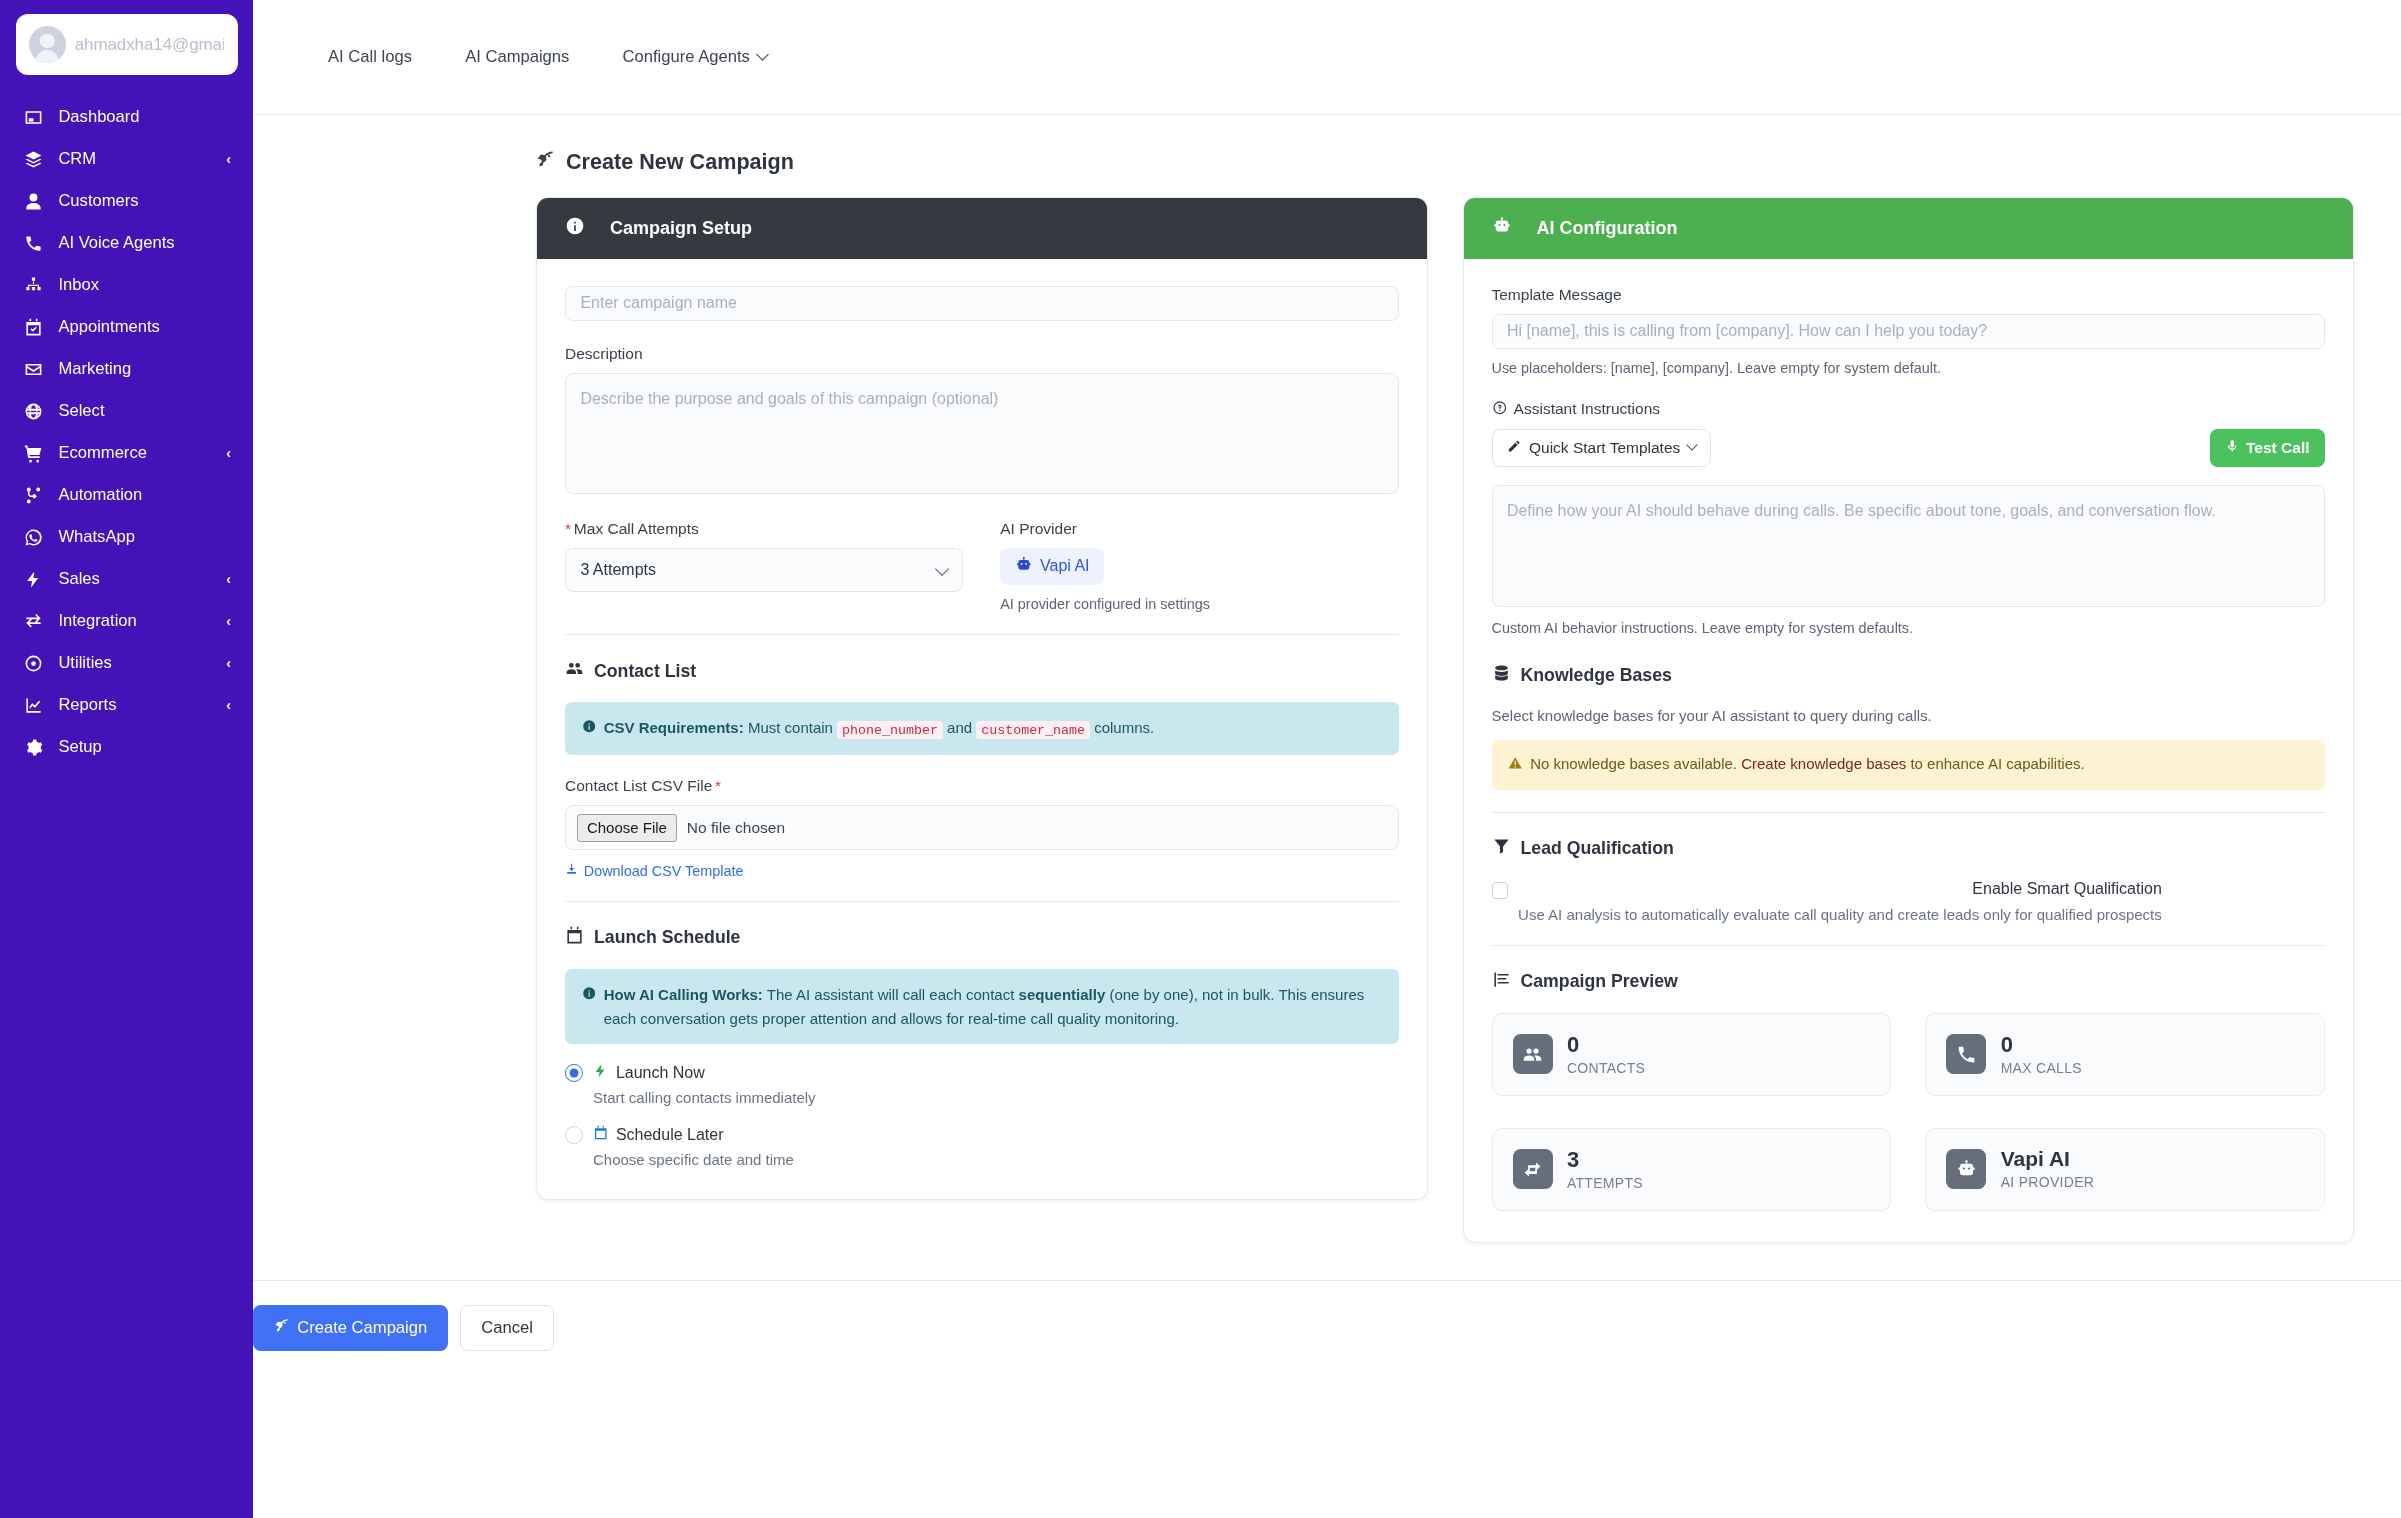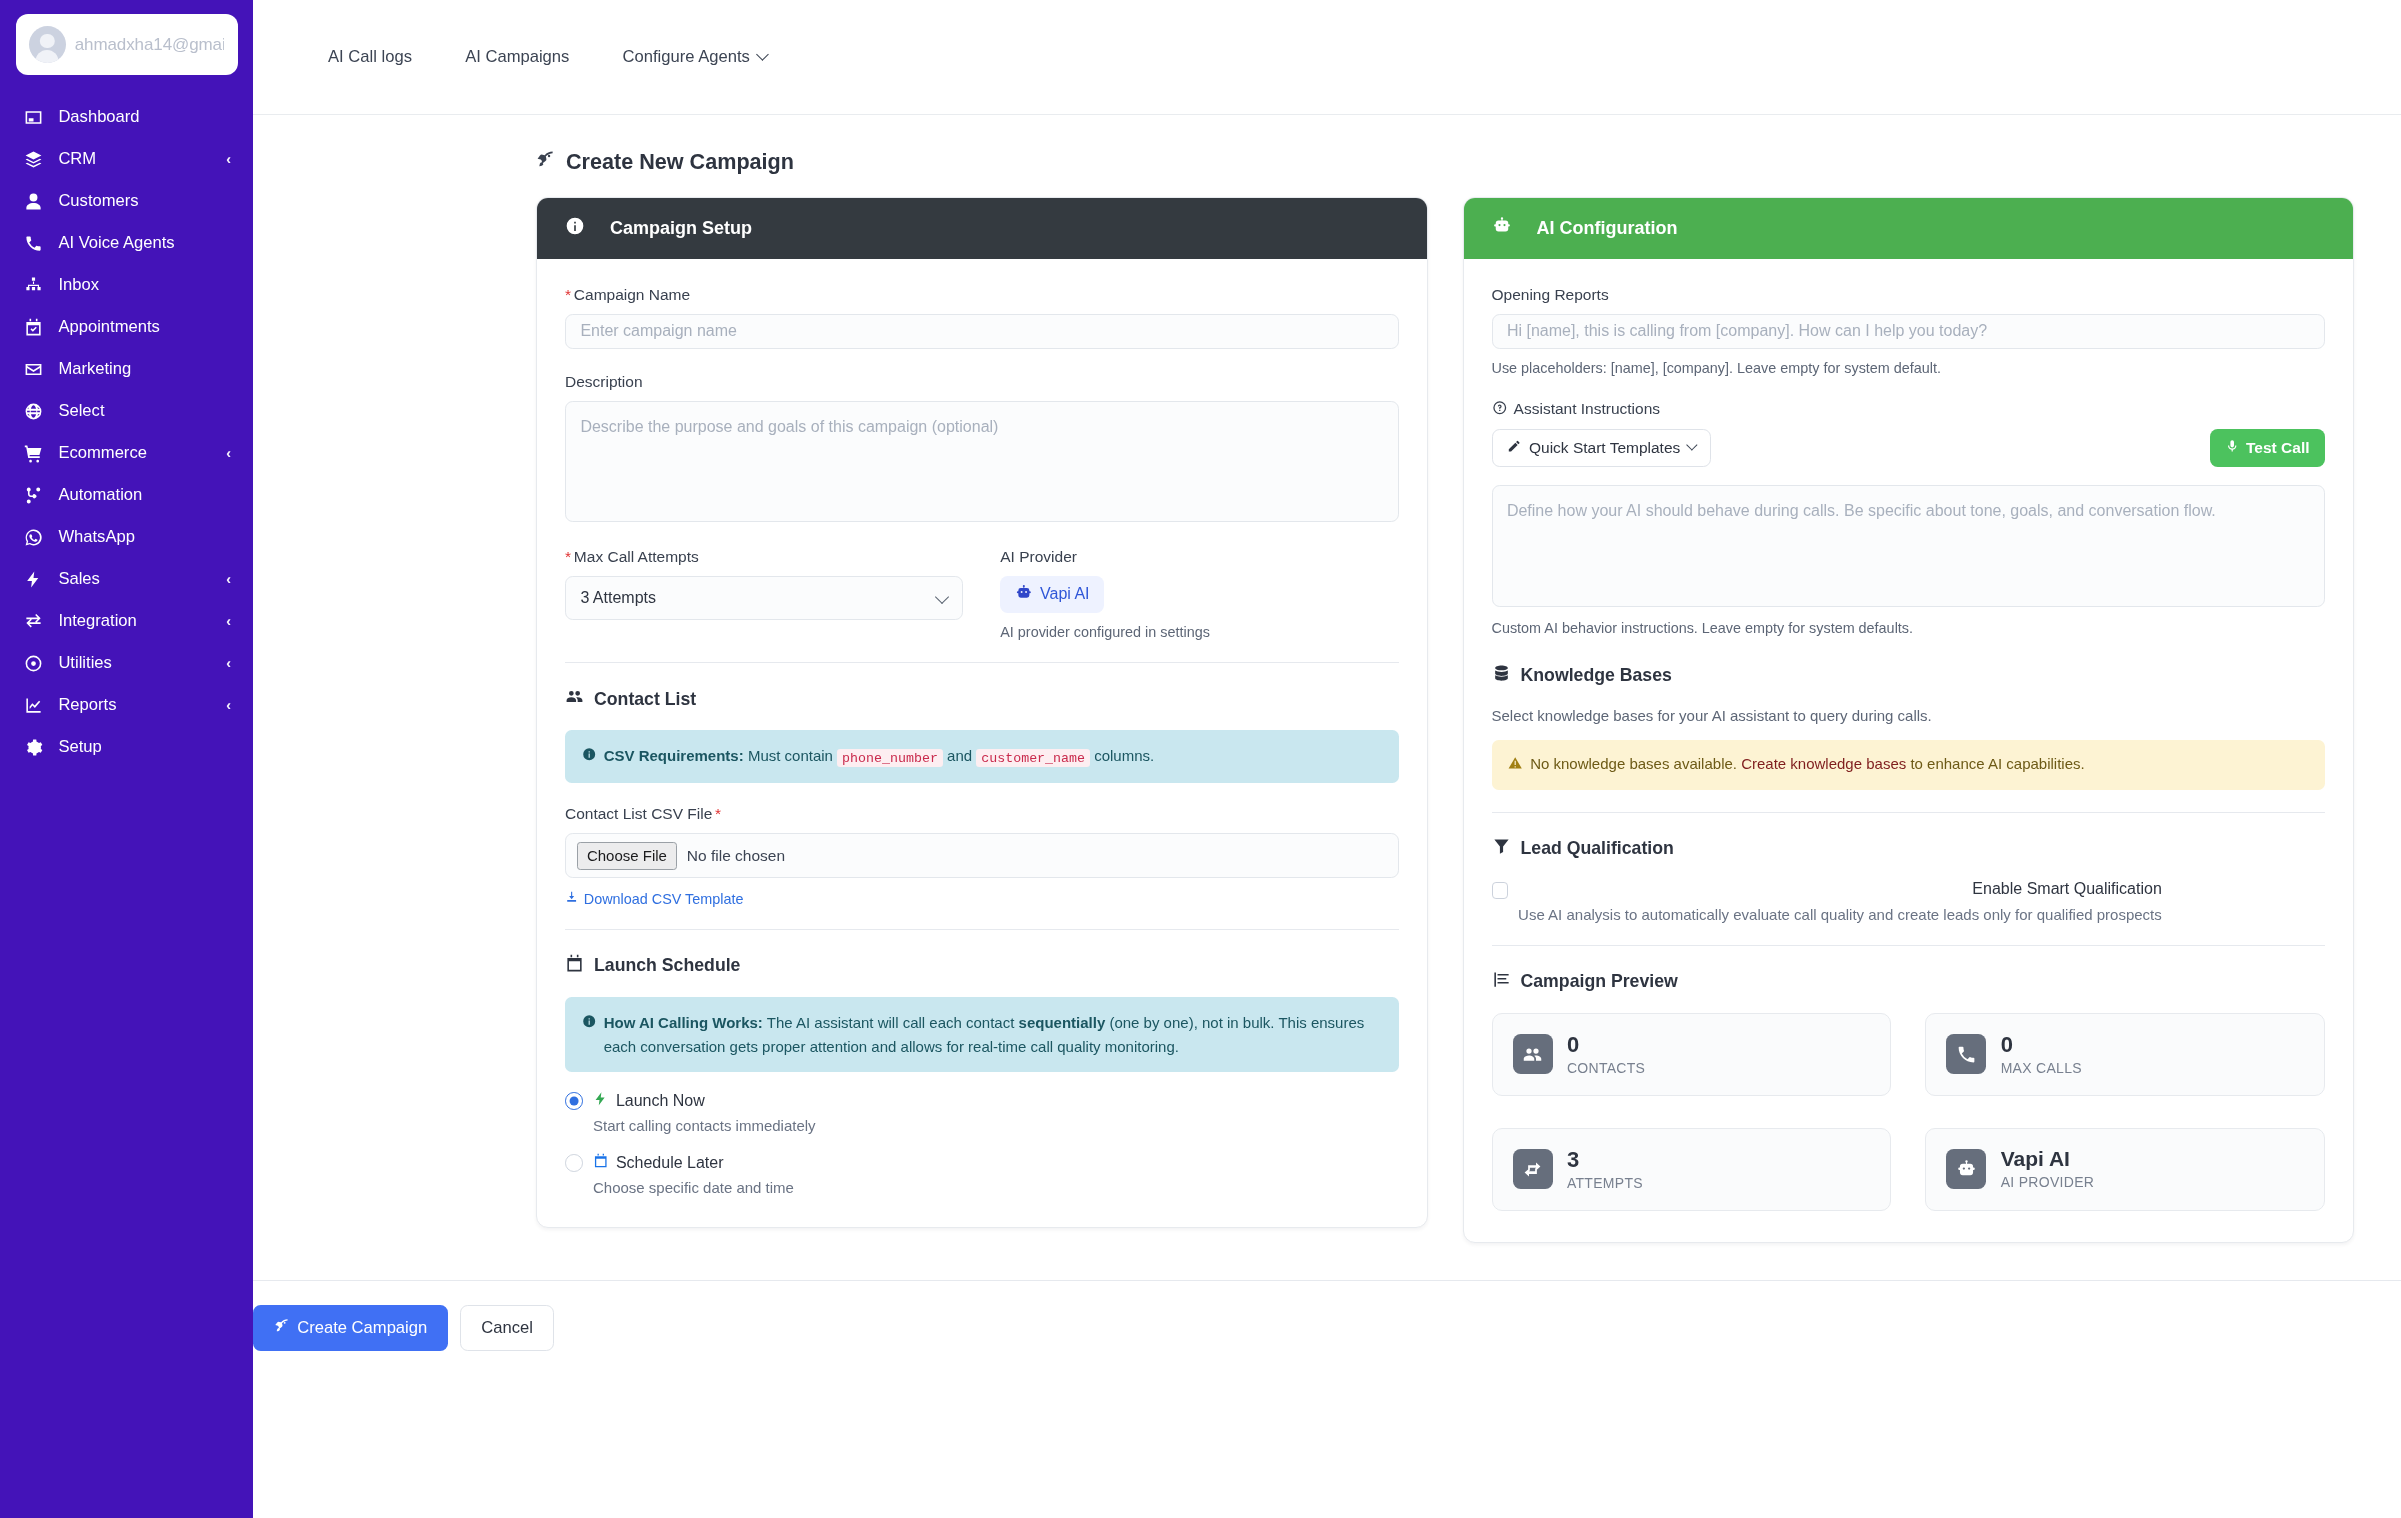--- a/index.html
+++ b/index.html
@@ -430,23 +430,20 @@
         <div class="card">
           <div class="card-head dark">
             <span><svg viewBox="0 0 24 24">
                   <path d="M12 2a10 10 0 1 0 0 20 10 10 0 0 0 0-20zm-1 5h2v2h-2V7zm0 4h2v7h-2v-7z"></path>
                 </svg></span>
             <span>Campaign Setup</span>
           </div>
           <div class="card-body">
 
             <div class="field">
-              <label class="lbl">
-                <span class="req">*</span><span>Campaign Name</span>
-              </label>
               <input class="inp" type="text" placeholder="Enter campaign name" style="">
             </div>
 
             <div class="field">
               <label class="lbl">Description</label>
               <textarea class="ta" rows="4" placeholder="Describe the purpose and goals of this campaign (optional)" style=""></textarea>
             </div>
 
             <div class="row2">
               <div>
@@ -554,21 +551,21 @@
         <div class="card">
           <div class="card-head green">
             <span><svg viewBox="0 0 24 24">
                   <path d="M12 1.5a1.4 1.4 0 0 1 1.4 1.4c0 .6-.3 1-.8 1.2V5.5h3.6A3.3 3.3 0 0 1 19.5 8.8v1h.6a1.4 1.4 0 1 1 0 2.8h-.6v2.6a3.3 3.3 0 0 1-3.3 3.3H7.8a3.3 3.3 0 0 1-3.3-3.3v-2.6h-.6a1.4 1.4 0 1 1 0-2.8h.6v-1a3.3 3.3 0 0 1 3.3-3.3h3.6V4.1c-.5-.2-.8-.6-.8-1.2A1.4 1.4 0 0 1 12 1.5zM9 9.6a1.3 1.3 0 1 0 0 2.6 1.3 1.3 0 0 0 0-2.6zm6 0a1.3 1.3 0 1 0 0 2.6 1.3 1.3 0 0 0 0-2.6zm-6.4 4.9h6.8v1.6H8.6v-1.6z"></path>
                 </svg></span>
             <span>AI Configuration</span>
           </div>
           <div class="card-body">
 
             <div class="field">
-              <label class="lbl">Opening Reports</label>
+              <label class="lbl">Template Message</label>
               <input class="inp" type="text" placeholder="Hi [name], this is calling from [company]. How can I help you today?" style="">
               <div class="hint">Use placeholders: [name], [company]. Leave empty for system default.</div>
             </div>
 
             <div class="field">
               <label class="lbl" style="display:flex;align-items:center;gap:6.6px;">
                 <span><svg viewBox="0 0 24 24" style="width:15.5px;height:15.5px;fill:#39414f">
                       <path d="M12 2a10 10 0 1 0 0 20 10 10 0 0 0 0-20zm0 2a8 8 0 1 1 0 16 8 8 0 0 1 0-16zm-.1 3a3 3 0 0 0-3 2.6l2 .3A1 1 0 1 1 12 11c-.6 0-1 .4-1 1v1.5h2V12.8A3 3 0 0 0 11.9 7zM11 15.2h2v2h-2v-2z"></path>
                     </svg></span>
                 <span>Assistant Instructions</span>

